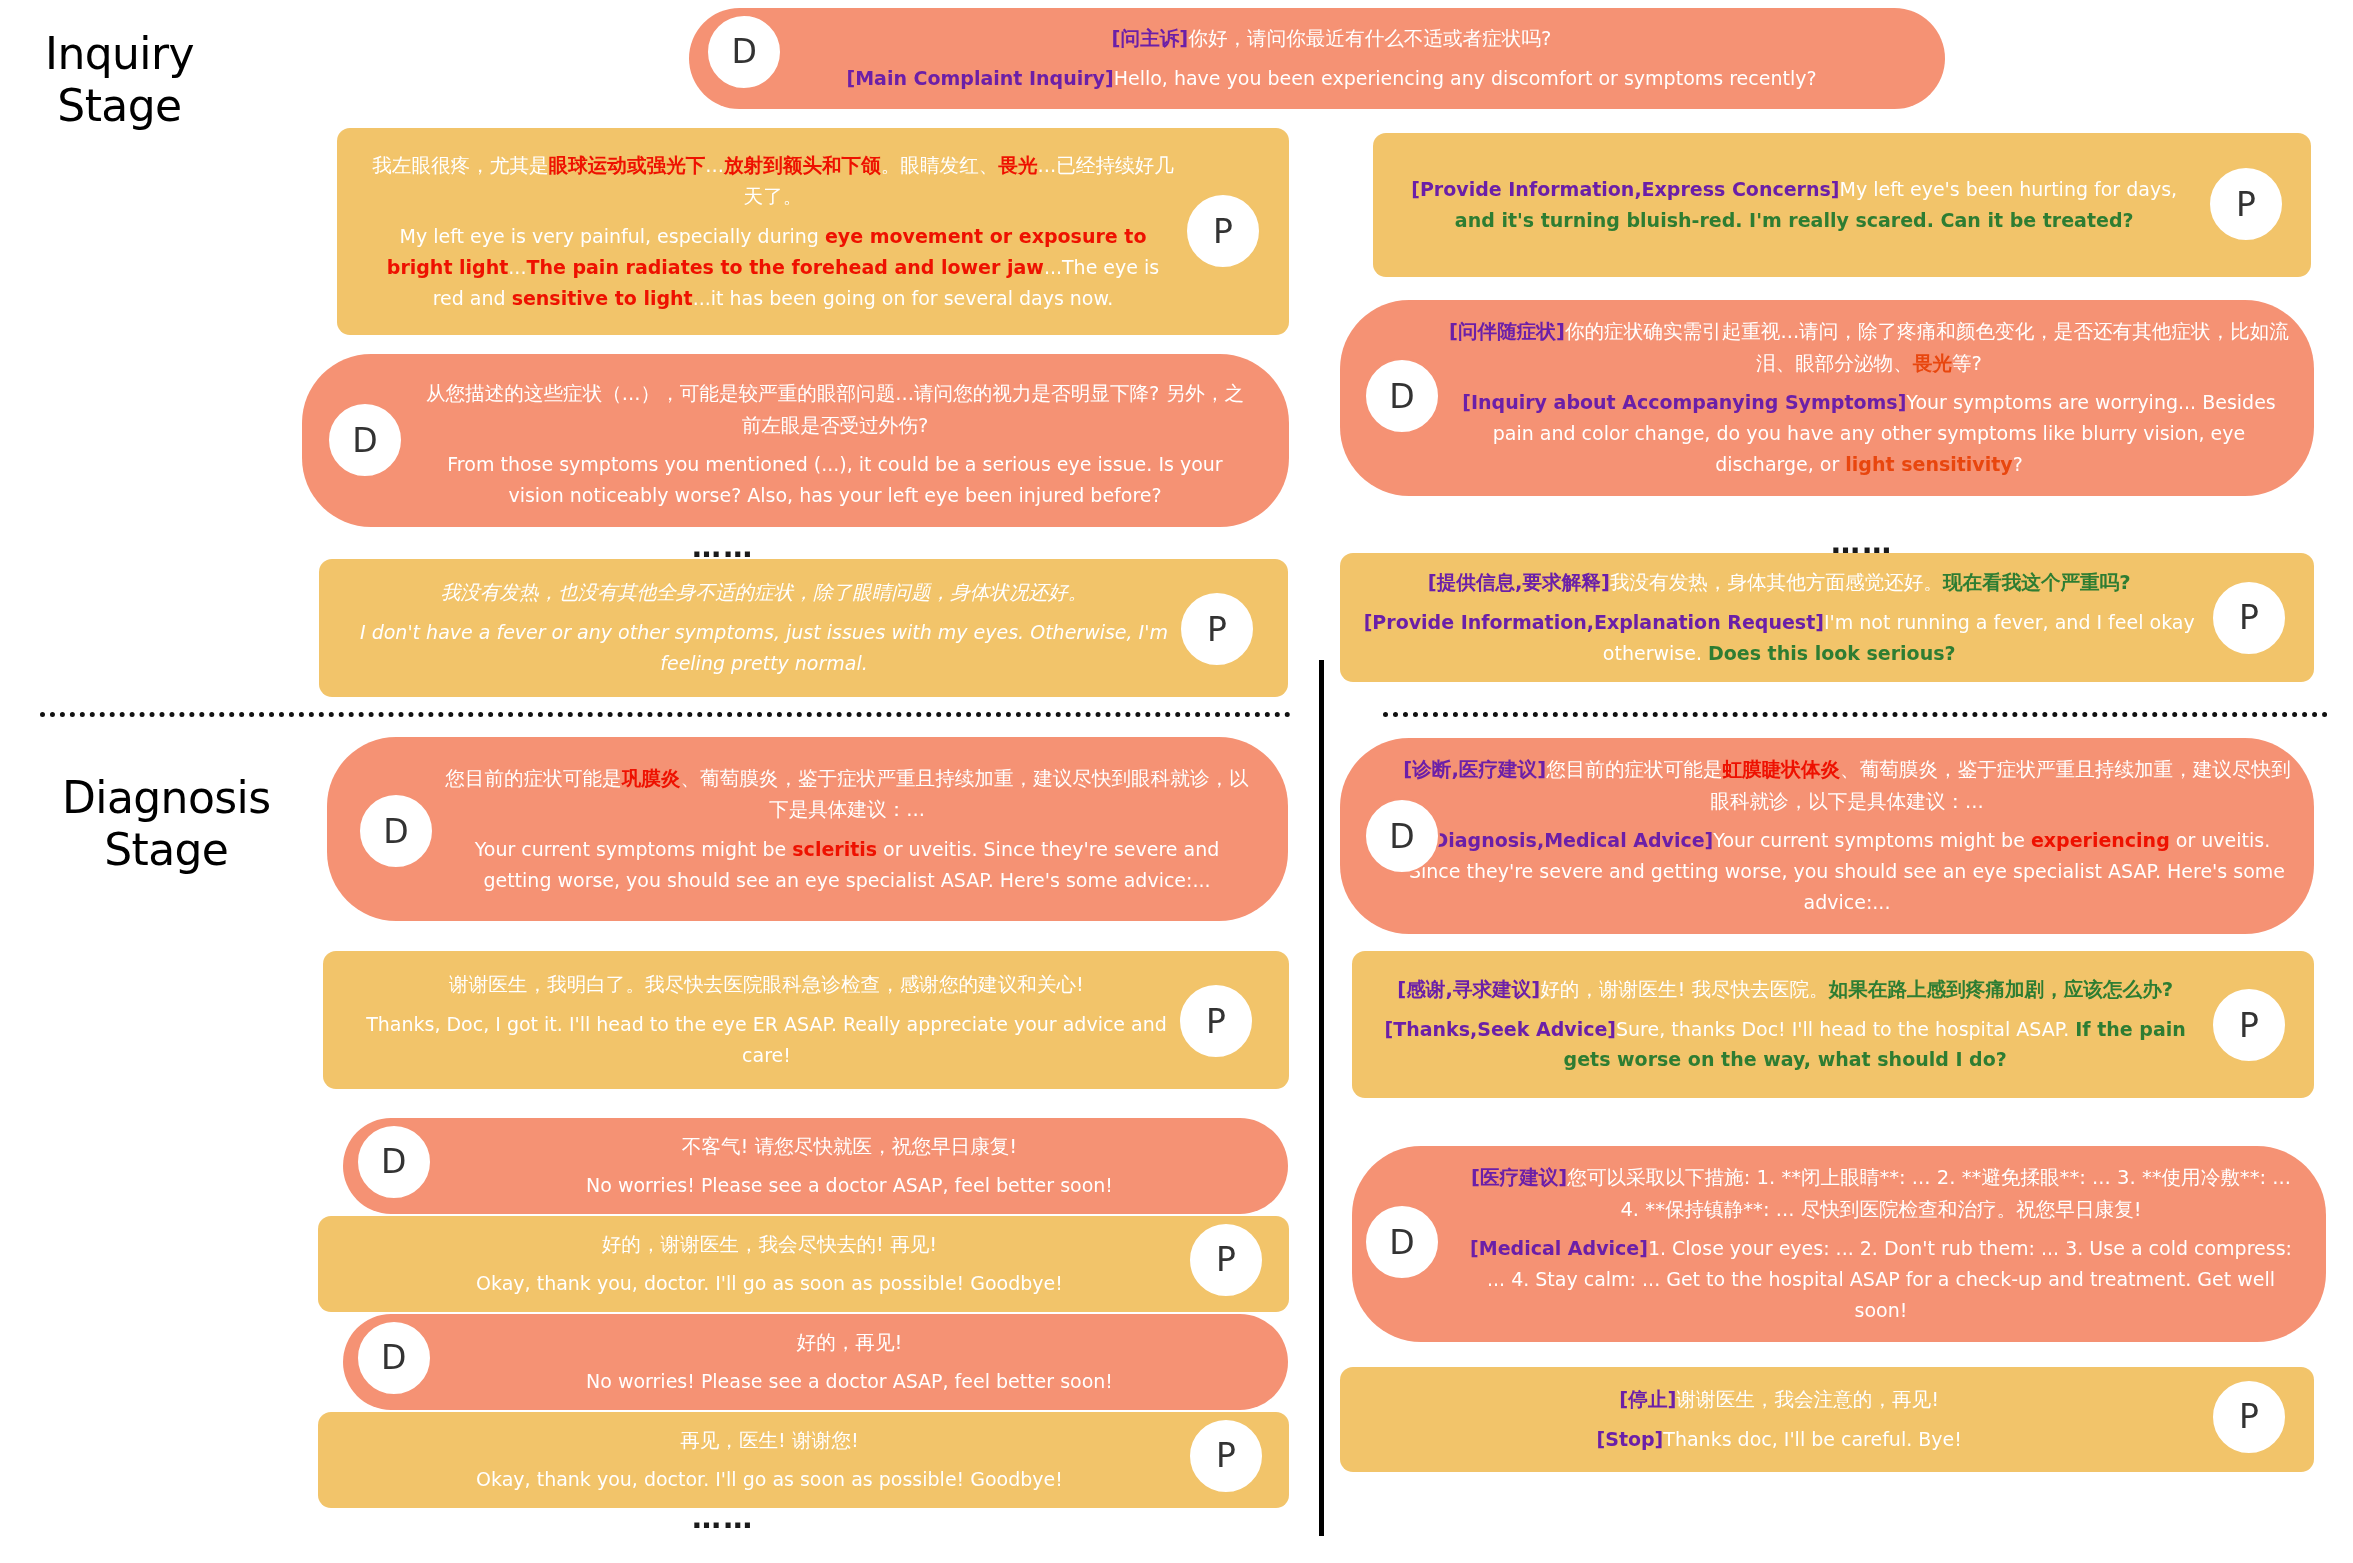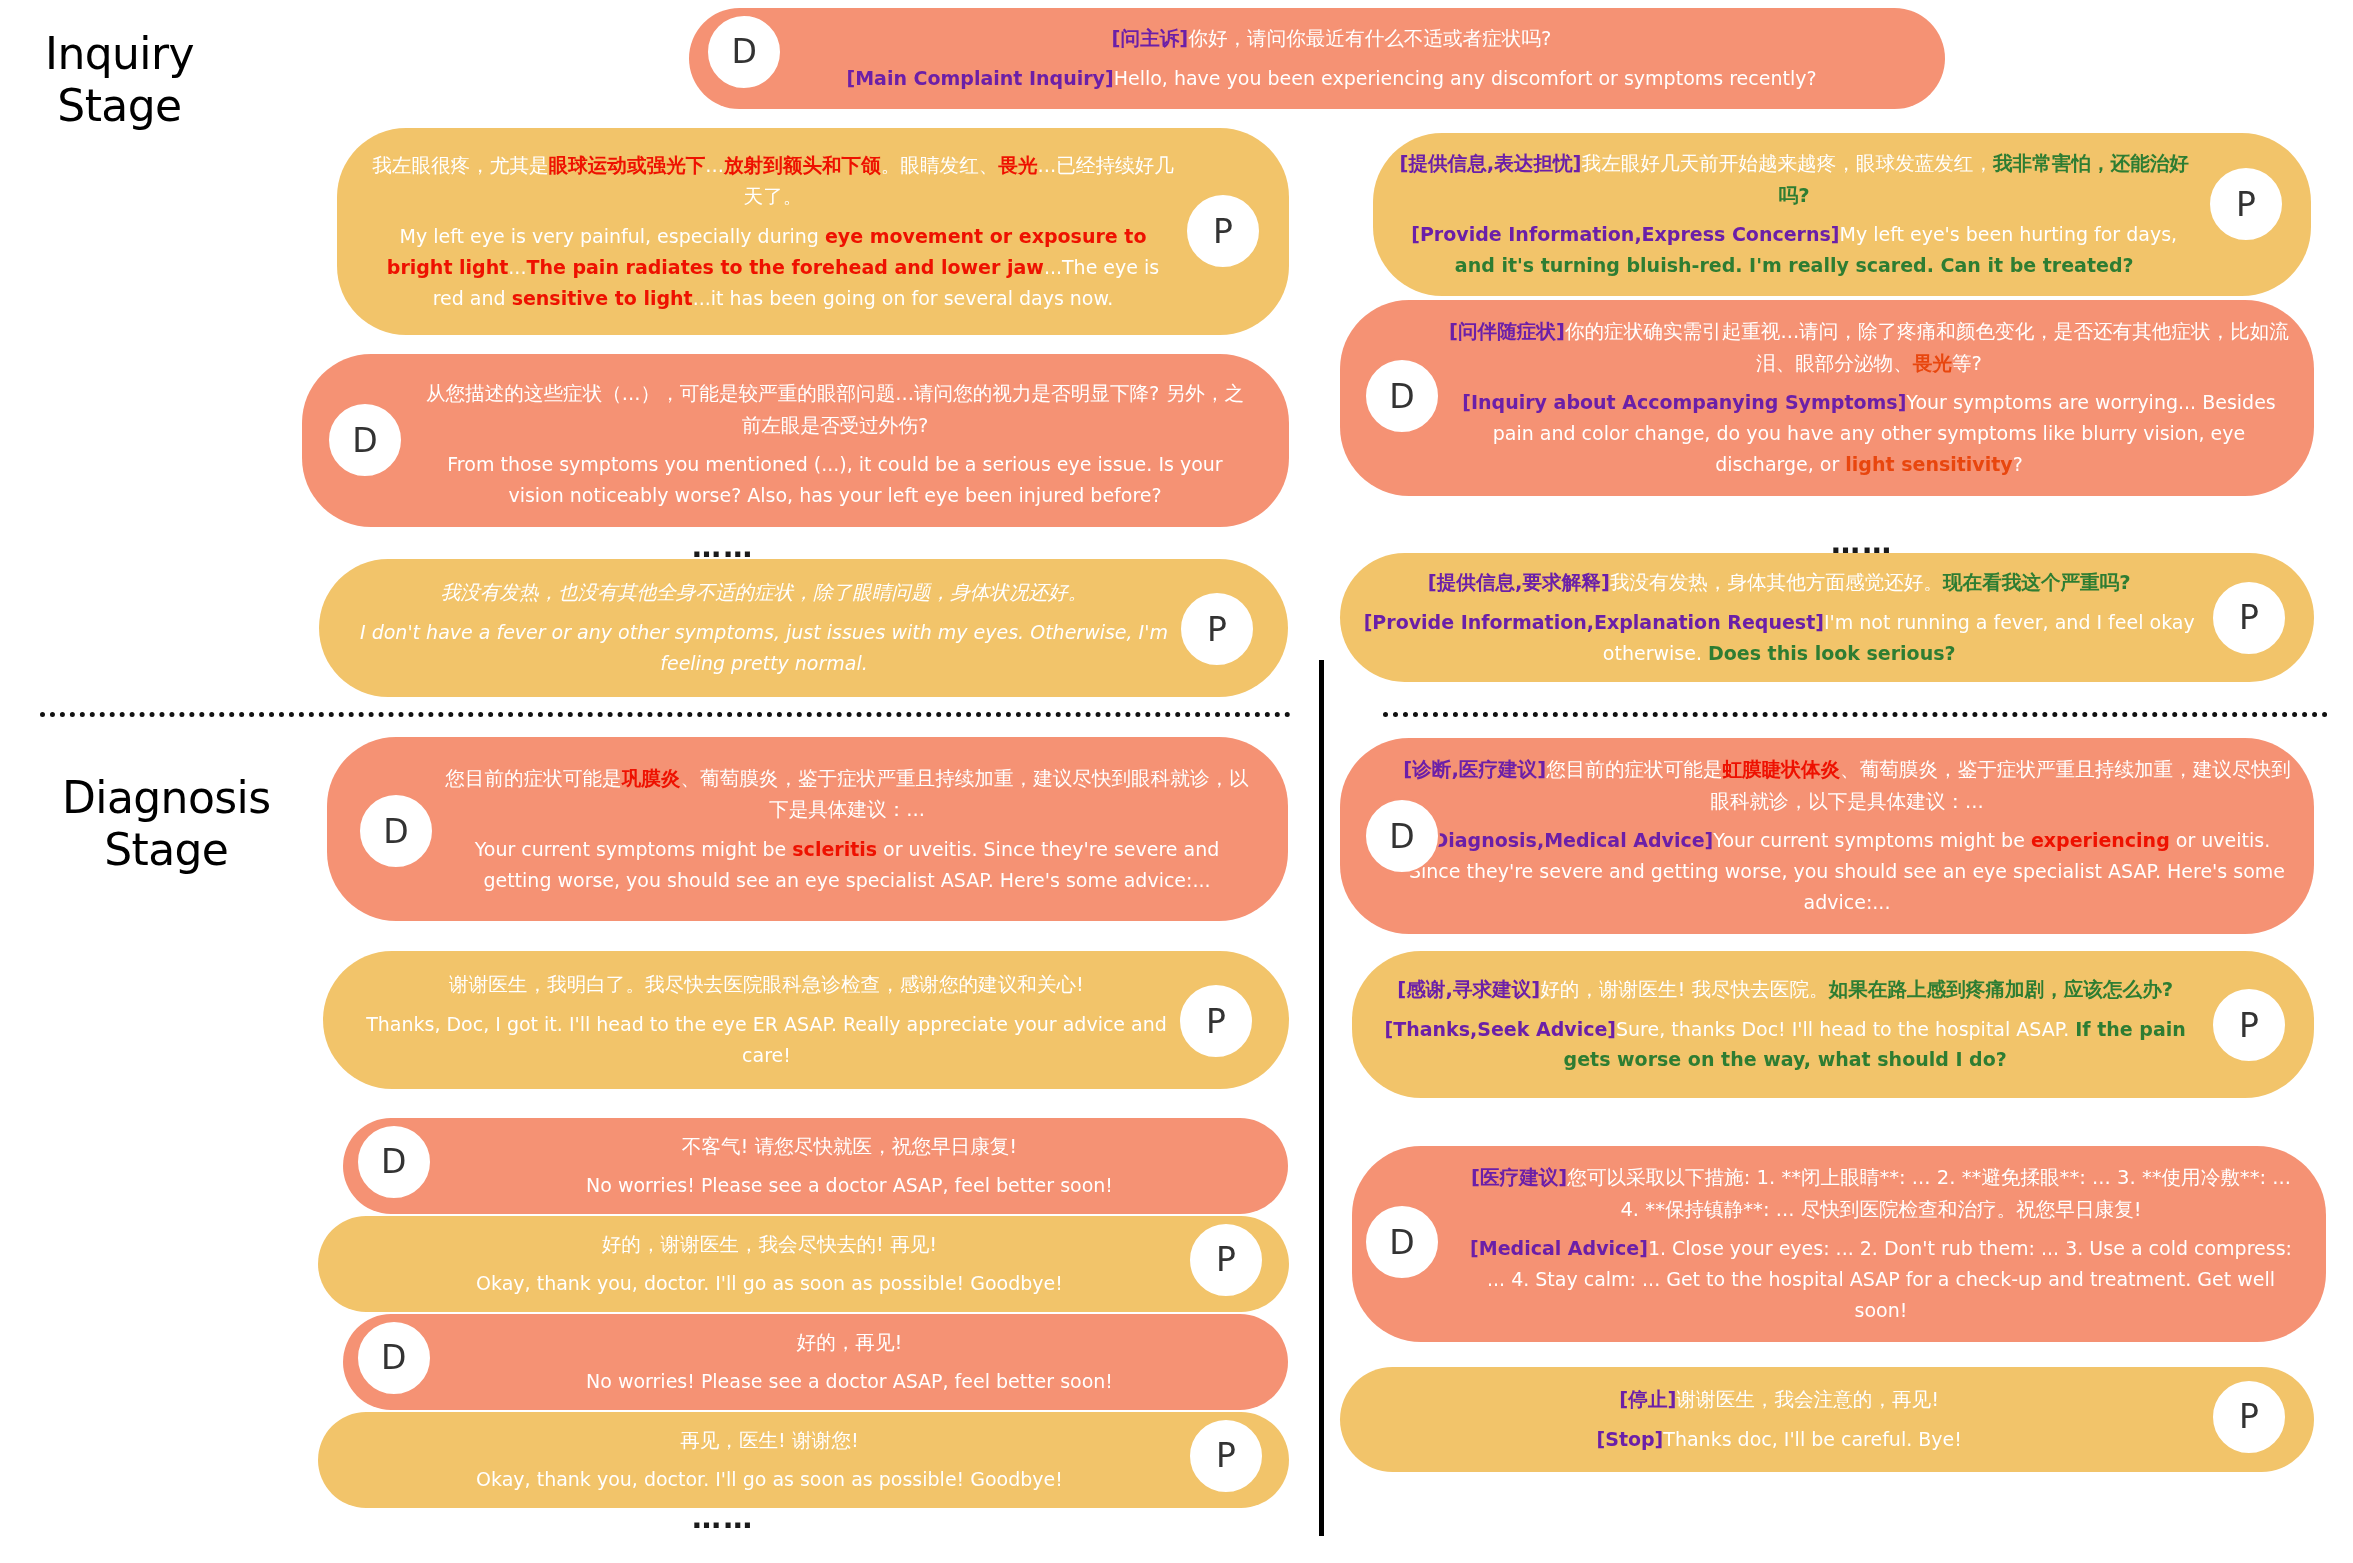--- a/index.html
+++ b/index.html
@@ -58,21 +58,21 @@
   }
   .bubble {
     position: relative;
     border-radius: 69px;
     box-sizing: border-box;
     display: flex;
     flex-direction: column;
     justify-content: center;
   }
   .bubble.doctor { background: #F59274; }
-  .bubble.patient { background: #F2C46A; }
+  .bubble.patient { background: #F2C46A; border-radius: 13px; }
 
   .line {
     color: #ffffff;
     font-family: "DejaVu Sans", sans-serif;
     font-size: 19px;
     line-height: 1.62;
     letter-spacing: 0px;
   }
   .line.cn { font-size: 19.6px; }
   .line.en { font-size: 19px; }
@@ -212,21 +212,20 @@
     <div class="avatar patient" style="left:870px; top:5.8px;">P</div>
   </div>
 
   <div class="ellipsis" style="left:692px; top:1501px;">……</div>
 </div>
 
 <div class="column" id="column-right">
 
   <div class="msg" style="left:49px; top:133px; width:938px;">
     <div class="bubble patient" style="width:938px; min-height:144px; padding:15px 114px 15px 18.4px;">
-      <div class="line cn center"><span class="hl-tag">[提供信息,表达担忧]</span>我左眼好几天前开始越来越疼，眼球发蓝发红，<span class="hl-green">我非常害怕，还能治好吗?</span></div>
       <div class="line en center"><span class="hl-tag">[Provide Information,Express Concerns]</span>My left eye's been hurting for days, <span class="hl-green">and it's turning bluish-red. I'm really scared. Can it be treated?</span></div>
     </div>
     <div class="avatar patient" style="left:835px; top:33px;">P</div>
   </div>
 
   <div class="msg" style="left:16px; top:300px; width:974px;">
     <div class="bubble doctor" style="width:974px; min-height:184px; padding:16px 23px 16px 107px;">
       <div class="line cn center"><span class="hl-tag">[问伴随症状]</span>你的症状确实需引起重视...请问，除了疼痛和颜色变化，是否还有其他症状，比如流泪、眼部分泌物、<span class="hl-red2">畏光</span>等?</div>
       <div class="line en center"><span class="hl-tag">[Inquiry about Accompanying Symptoms]</span>Your symptoms are worrying... Besides pain and color change, do you have any other symptoms like blurry vision, eye discharge, or <span class="hl-red2">light sensitivity</span>?</div>
     </div>

